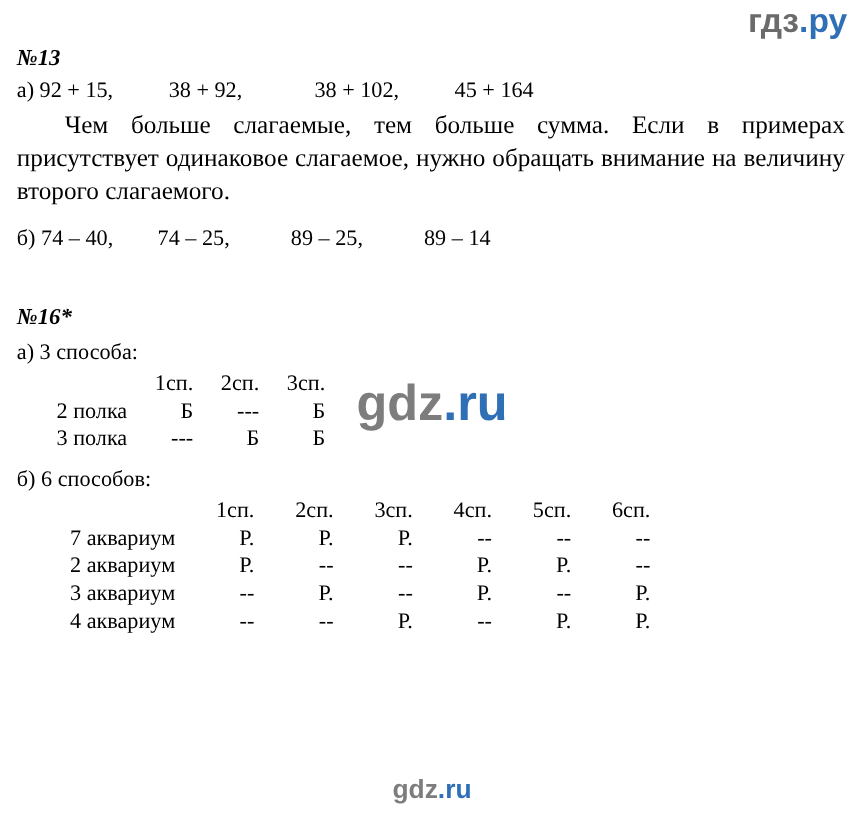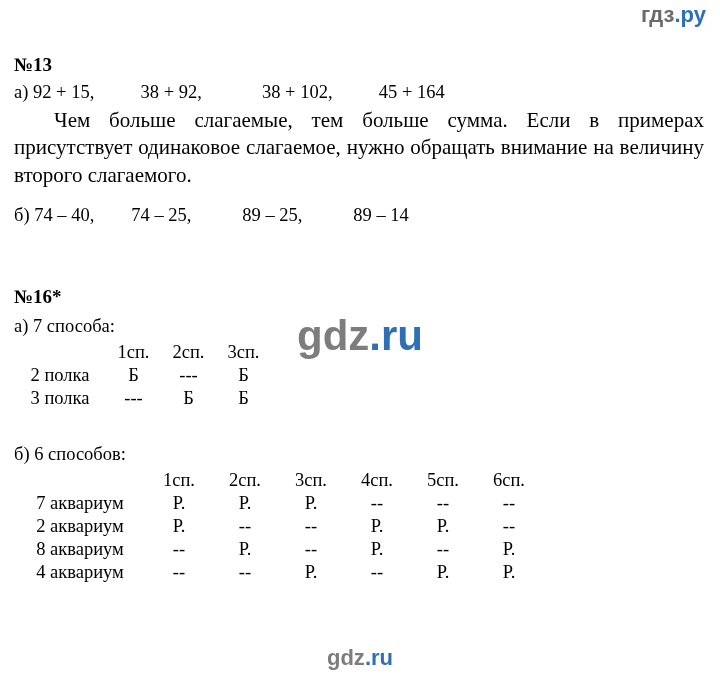--- a/index.html
+++ b/index.html
@@ -20,21 +20,21 @@
     width: 720px;
     height: 679px;
   }
   
   .wm-top {
     position: absolute;
     top: 2px;
     right: 14px;
     font-family: "Liberation Sans", sans-serif;
     font-weight: bold;
-    font-size: 22px;
+    font-size: 28px;
     color: #6b6b6b;
     letter-spacing: 0px;
   }
   .wm-top .blue {
     color: #2f6fb5;
   }
   
   .wm-center {
     position: absolute;
     left: 0;
@@ -67,21 +67,22 @@
 
   .content {
     position: absolute;
     left: 14px;
     top: 38px;
     width: 692px;
   }
   .task-title {
     font-weight: bold;
     font-size: 19px;
-    margin: 16px 0 6px 0;
+    margin: 0 0 6px 0;
+    font-style: italic;
   }
   .expr-line {
     font-size: 18.5px;
     white-space: pre;
     margin: 0 0 4px 0;
   }
   .para {
     font-size: 21px;
     text-align: justify;
     text-indent: 40px;
@@ -96,21 +97,21 @@
   .gap-b {
     margin-top: 16px;
   }
   table.grid {
     border-collapse: collapse;
     font-size: 18.5px;
     margin: 0 0 0 0;
   }
   table.grid td, table.grid th {
     padding: 1px 0;
-    text-align: center;
+    text-align: right;
     font-weight: normal;
     white-space: nowrap;
   }
   .t1 { margin-left: 0px; }
   .t1 td.rowlabel, .t1 th.rowlabel { width: 92px; }
   .t1 td.c, .t1 th.c { width: 55px; }
   .t1 th.c, .t1 td.c { padding-left: 0px; }
 
   .t2 { margin-left: 0px; }
   .t2 td.rowlabel, .t2 th.rowlabel { width: 132px; }
@@ -133,21 +134,21 @@
 
     <div class="para">Чем больше слагаемые, тем больше сумма. Если в примерах присутствует одинаковое слагаемое, нужно обращать внимание на величину второго слагаемого.</div>
 
     <div class="expr-line gap-b">б) 74 – 40,        74 – 25,           89 – 25,           89 – 14</div>
 
 
     <div class="spacer-14"></div>
 
     <div class="task-title">№16*</div>
 
-    <div class="sub-label">а) 7 способа:</div>
+    <div class="sub-label">а) 3 способа:</div>
 
     <table class="grid t1">
       <tbody>
           <tr>
         <th class="rowlabel"></th>
         <th class="c">1сп.</th>
         <th class="c">2сп.</th>
         <th class="c">3сп.</th>
       </tr>
       <tr>
@@ -158,21 +159,21 @@
       </tr>
       <tr>
         <td class="rowlabel">3 полка</td>
         <td class="c">---</td>
         <td class="c">Б</td>
         <td class="c">Б</td>
       </tr>
     </tbody>
       </table>
 
-    <div class="sub-label" style="margin-top:34px;">б) 6 способов:</div>
+    <div class="sub-label" style="margin-top:12px;">б) 6 способов:</div>
 
     <table class="grid t2">
       <tbody>
           <tr>
         <th class="rowlabel"></th>
         <th class="c">1сп.</th>
         <th class="c">2сп.</th>
         <th class="c">3сп.</th>
         <th class="c">4сп.</th>
         <th class="c">5сп.</th>
@@ -190,21 +191,21 @@
       <tr>
         <td class="rowlabel">2 аквариум</td>
         <td class="c">Р.</td>
         <td class="c">--</td>
         <td class="c">--</td>
         <td class="c">Р.</td>
         <td class="c">Р.</td>
         <td class="c">--</td>
       </tr>
       <tr>
-        <td class="rowlabel">8 аквариум</td>
+        <td class="rowlabel">3 аквариум</td>
         <td class="c">--</td>
         <td class="c">Р.</td>
         <td class="c">--</td>
         <td class="c">Р.</td>
         <td class="c">--</td>
         <td class="c">Р.</td>
       </tr>
       <tr>
         <td class="rowlabel">4 аквариум</td>
         <td class="c">--</td>

